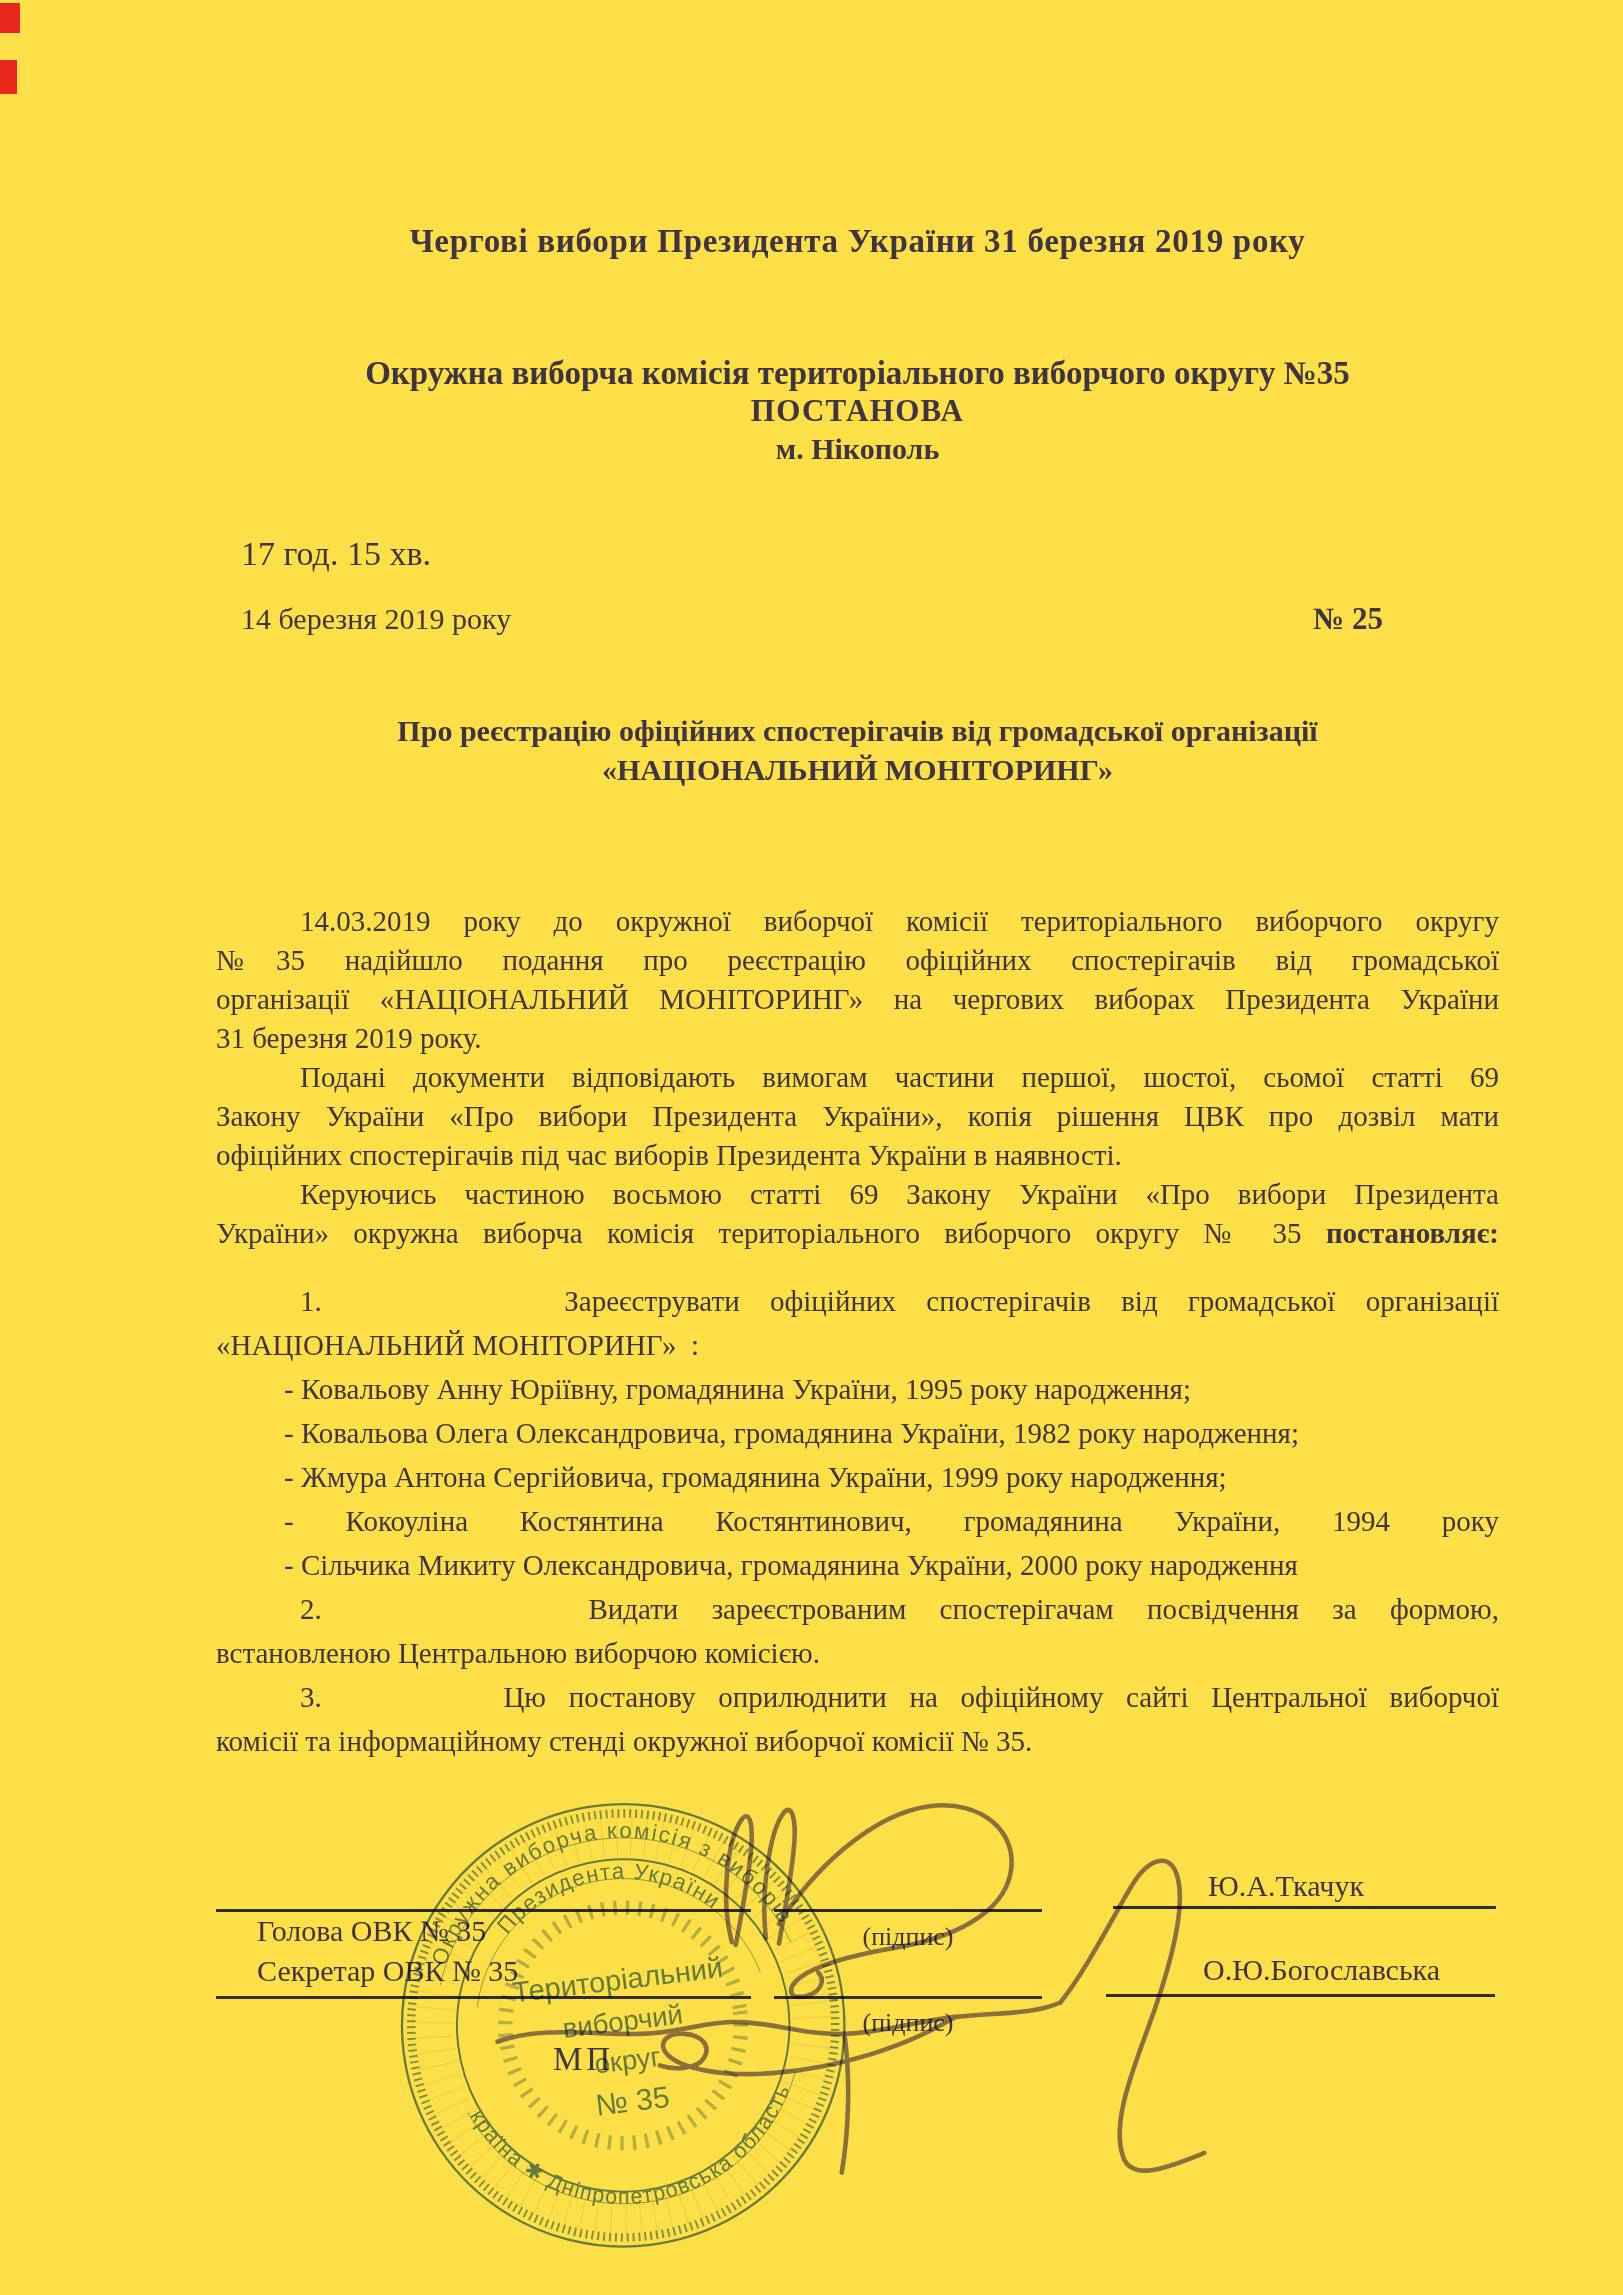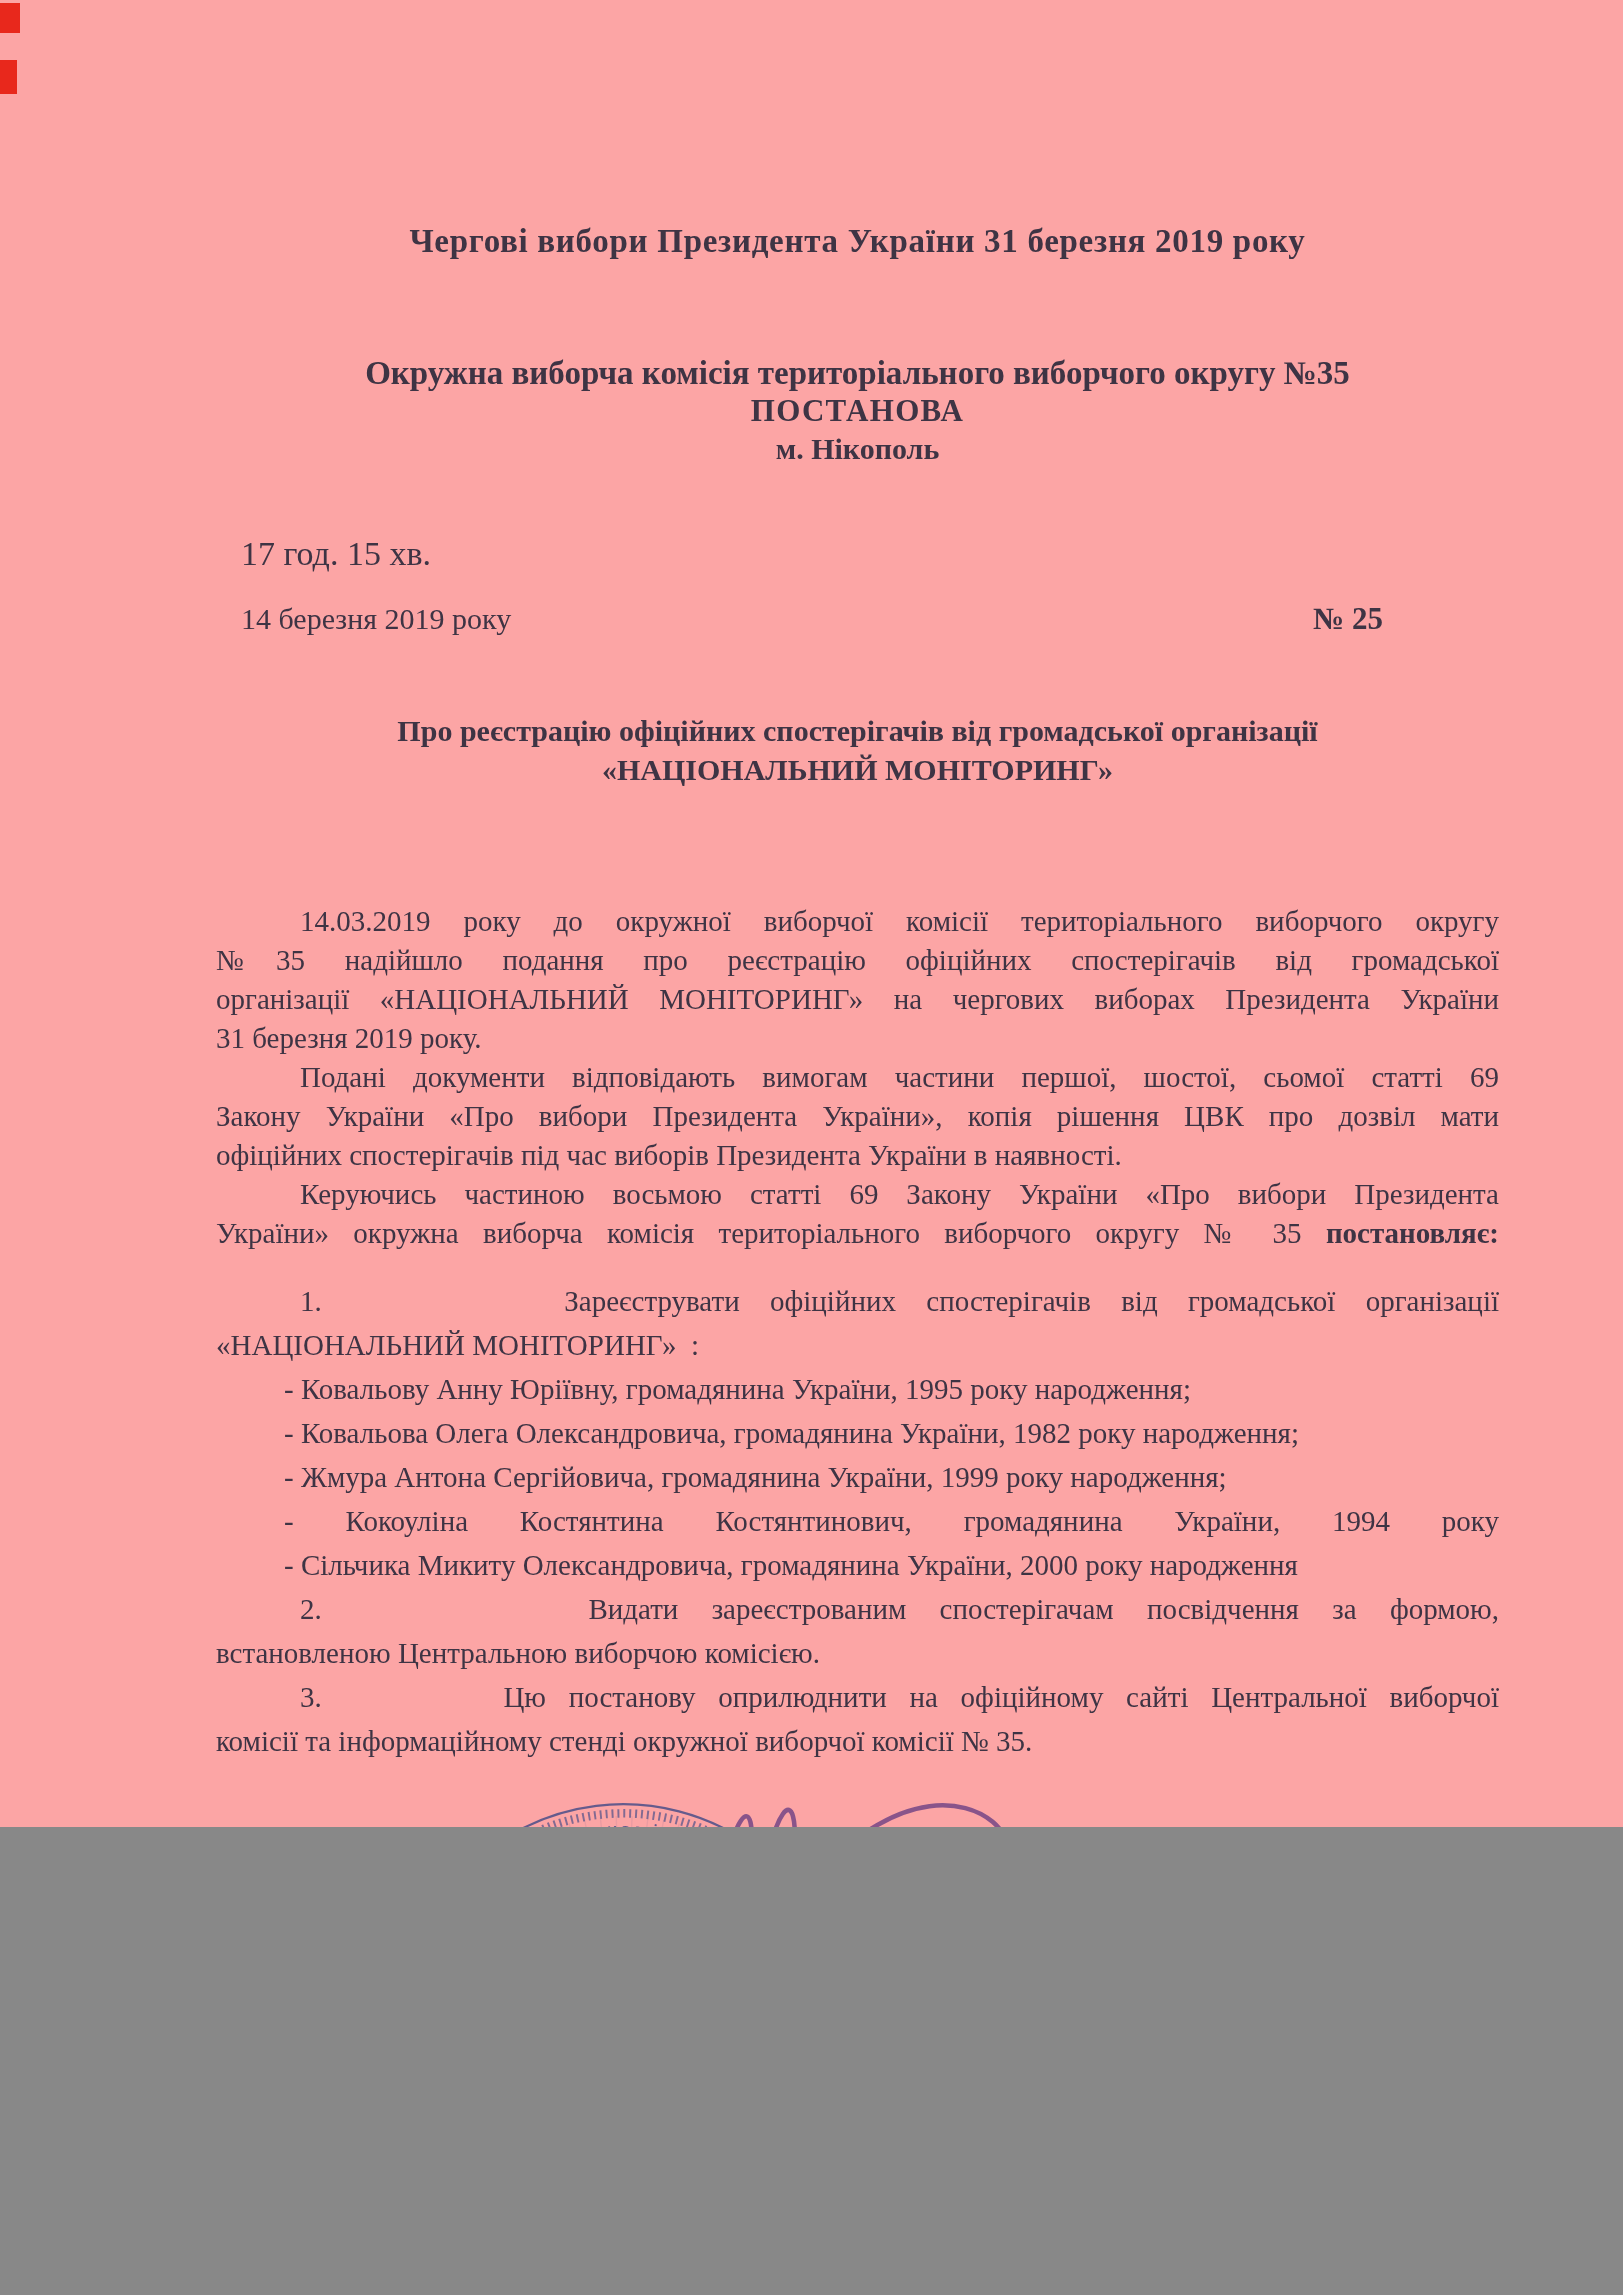--- a/index.html
+++ b/index.html
@@ -1,18 +1,18 @@
 <!DOCTYPE html>
 <html style="font-size:10.5px"><head>
 <meta charset="utf-8">
 <style>
   html,body{margin:0;padding:0;background:#888;}
   .page{
-    position:relative; width:1624px; height:1827px;
-    background:#fca5a5; overflow:hidden;
+    position:relative; width:1624px; height:2295px;
+    background:#fde047; overflow:hidden;
     font-family:"Liberation Serif", serif;
     color:#3e3444;
   }
   .corner-mark{position:absolute;background:#e8281c;}
   .m1{left:0;top:2.6px;width:19.6px;height:30px;}
   .m2{left:0;top:60px;width:17px;height:34px;}
 
   .centered{position:absolute;left:216px;width:1283px;text-align:center;}
   .t1{top:223px;font-size:33px;font-weight:bold;letter-spacing:0.7px;}
   .t2{top:315px;font-size:33px;font-weight:bold;margin-top:40px;}

